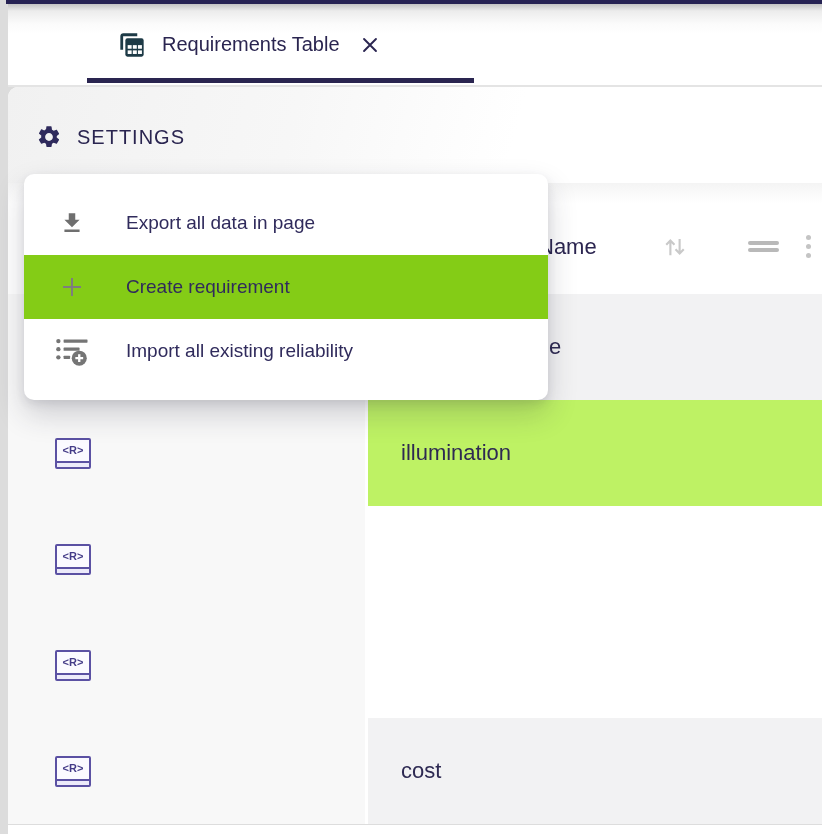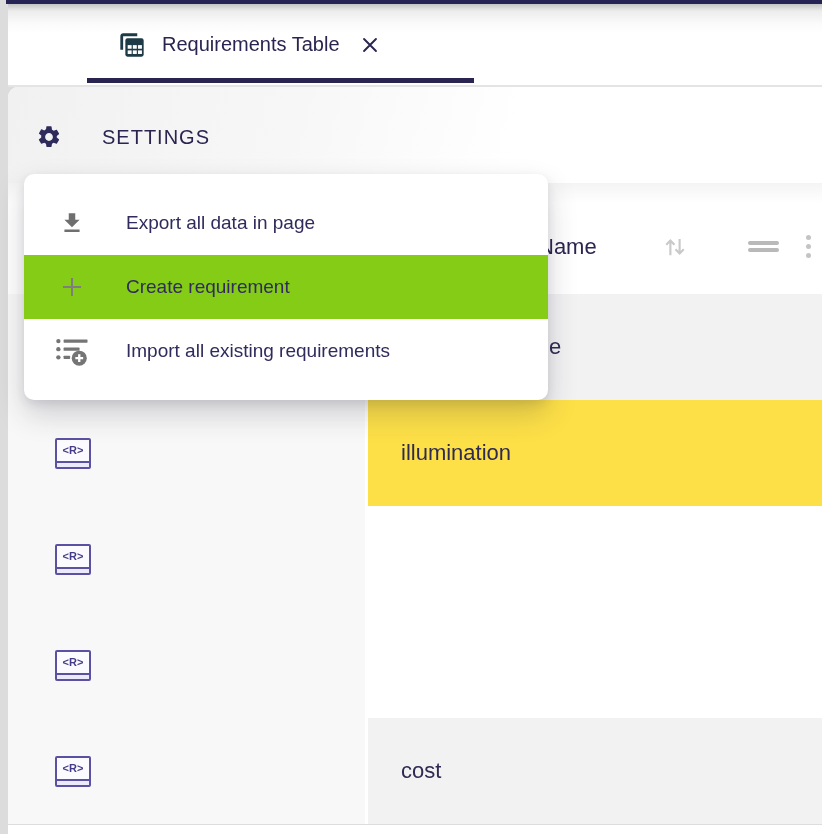--- a/index.html
+++ b/index.html
@@ -18,40 +18,40 @@
   .tab-label{font-size:20px;color:#2a2550;white-space:nowrap;}
   .tab-close{margin-left:19px;display:flex;cursor:pointer;}
 
   
   .panel{position:absolute;left:8px;top:87px;width:814px;height:747px;background:#ffffff;
          border-top-left-radius:10px;overflow:hidden;}
   .settings-band{position:absolute;top:0;left:0;right:0;height:96px;
          background:linear-gradient(105deg,#f1f1f1 0%,#f7f7f7 35%,#ffffff 62%);}
   .settings{position:absolute;top:26px;left:28px;height:48px;display:flex;align-items:center;cursor:pointer;}
   .gear{display:flex;color:#2e2a5c;}
-  .settings-label{margin-left:40px;font-size:20px;letter-spacing:1px;color:#2a2550;}
+  .settings-label{margin-left:15px;font-size:20px;letter-spacing:1px;color:#2a2550;}
 
   
   .thead{position:absolute;top:96px;left:0;right:0;height:111px;
          background:linear-gradient(180deg,#f4f4f4 0,#ffffff 20px);}
   .th-name{position:absolute;left:530px;top:51px;font-size:22px;color:#2b2550;}
   .th-sort{position:absolute;left:652px;top:49px;display:flex;cursor:pointer;}
   .th-handle{position:absolute;left:740px;top:58px;cursor:pointer;}
   .th-handle i{display:block;width:31px;height:4px;background:#b9b9b9;border-radius:2px;}
   .th-handle i + i{margin-top:3px;}
   .th-kebab{position:absolute;left:798px;top:52px;cursor:pointer;}
   .th-kebab i{display:block;width:5px;height:5px;border-radius:50%;background:#c4c4c4;}
   .th-kebab i + i{margin-top:4px;}
 
   
   .tbody{position:absolute;top:207px;left:0;right:0;}
   .trow{display:flex;height:106px;cursor:pointer;}
   .cell-icon{width:357px;background:#f8f8f8;display:flex;align-items:center;
              box-sizing:border-box;padding-left:47px;}
-  .cell-name{flex:1;border-left:3px solid #ffffff;background:#fde047;display:flex;align-items:center;
+  .cell-name{flex:1;border-left:3px solid #ffffff;background:#bef264;display:flex;align-items:center;
              padding-left:33px;box-sizing:border-box;font-size:22px;color:#2e2a52;}
   .trow.alt .cell-name{background:#f2f2f3;}
   .trow.partial .cell-name{padding-left:181px;}
   .table-end{position:absolute;top:737px;left:0;right:0;height:10px;background:#ffffff;border-top:1px solid #dddddd;}
 
   
   .req-icon{width:36px;height:31px;border:2px solid #5b51a3;border-radius:2px;background:#fbfaff;
             display:flex;flex-direction:column;box-sizing:border-box;}
   .req-r{flex:1;display:flex;align-items:center;justify-content:center;
          font-size:11px;font-weight:bold;color:#453c88;}
@@ -207,17 +207,17 @@
               <rect x="5.2" y="1.7" width="16.5" height="2.2" rx="0.4"></rect>
       <circle cx="1.6" cy="8.4" r="1.5"></circle>
               <rect x="5.2" y="7.3" width="11" height="2.2" rx="0.4"></rect>
       <circle cx="1.6" cy="14" r="1.5"></circle>
               <rect x="5.2" y="12.9" width="4.5" height="2.2" rx="0.4"></rect>
       <circle cx="16" cy="14.6" r="5.2"></circle>
     </g>
     <path d="M16 11.9v5.4M13.3 14.6h5.4" stroke="#ffffff" stroke-width="1.6"></path>
   </svg>
 </span>
-    <span class="mi-label">Import all existing requirements</span>
+    <span class="mi-label">Import all existing reliability</span>
   </div>
     </div>
 
 </div>
 
 </body></html>

